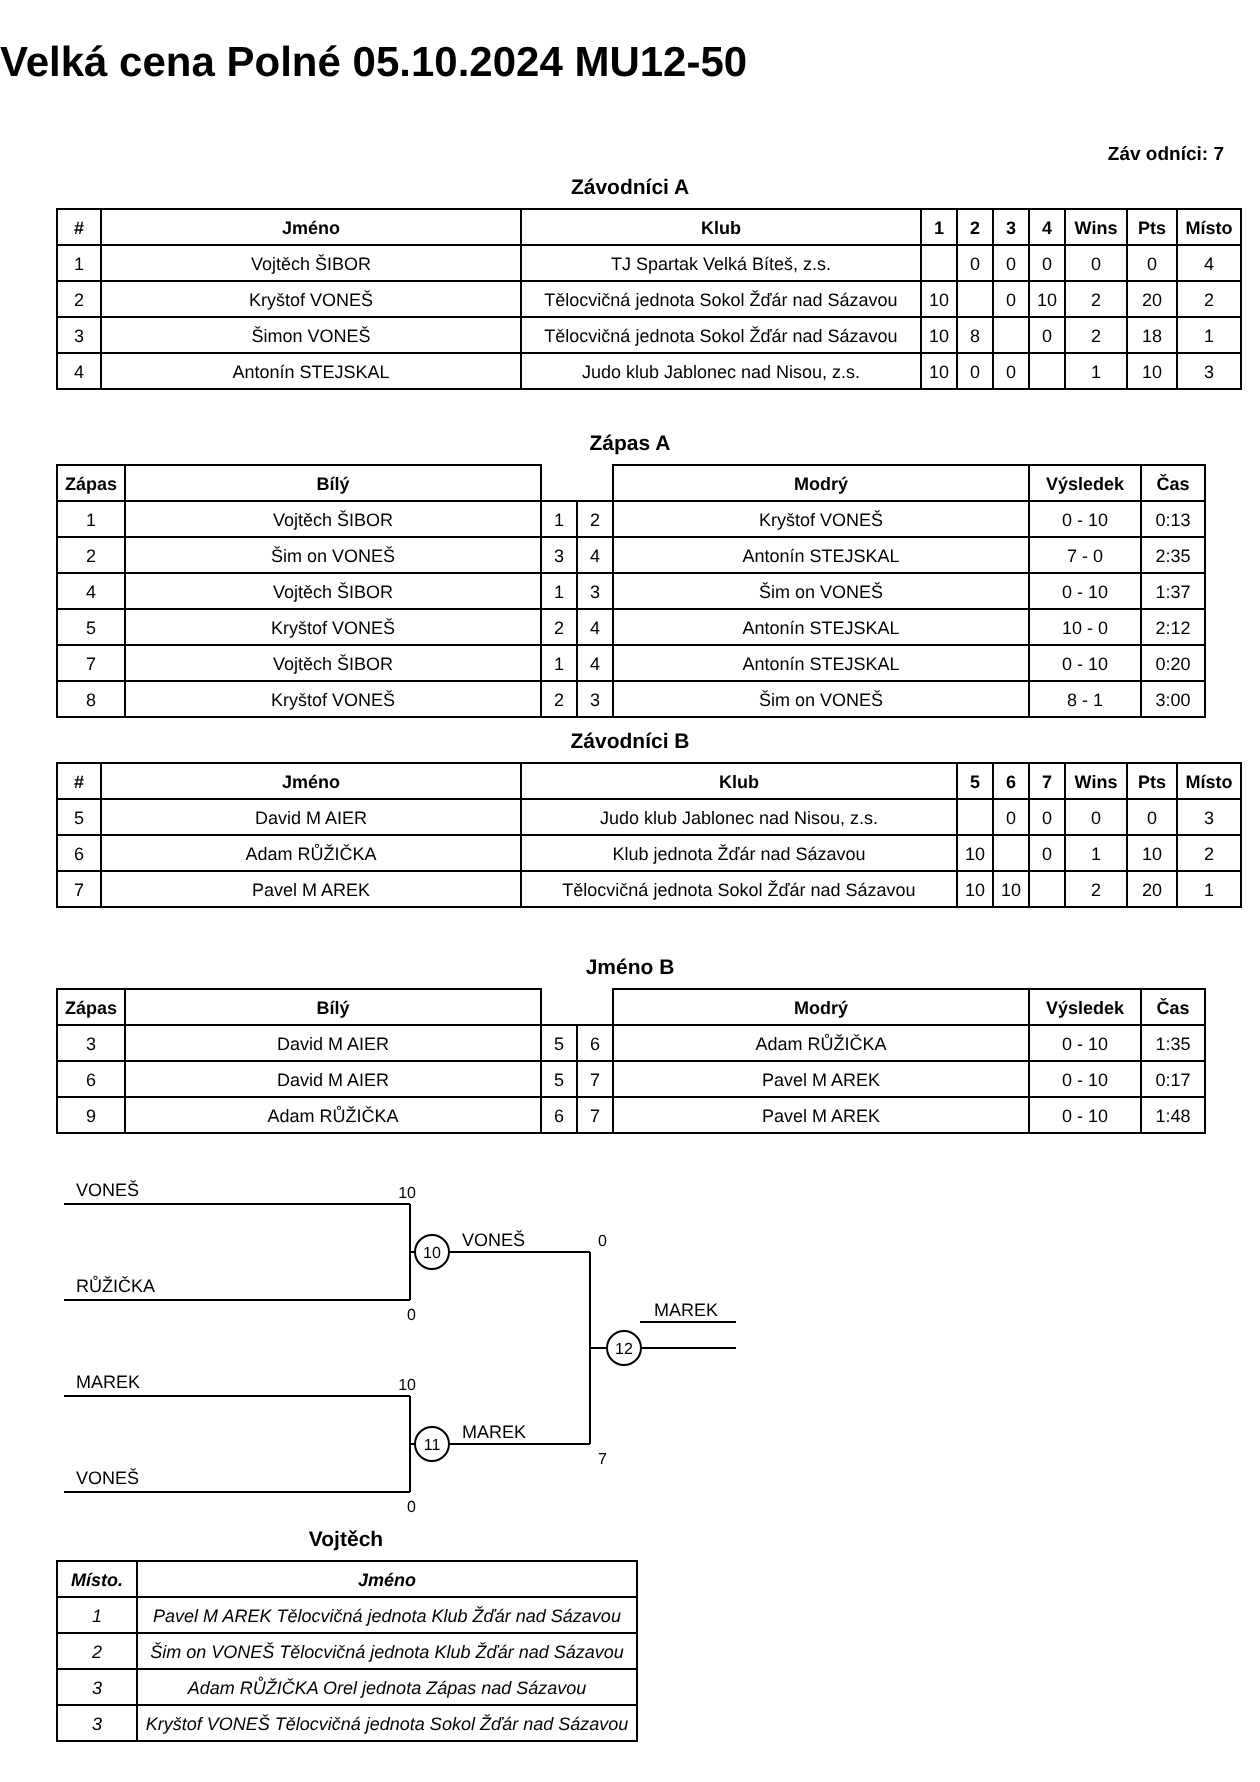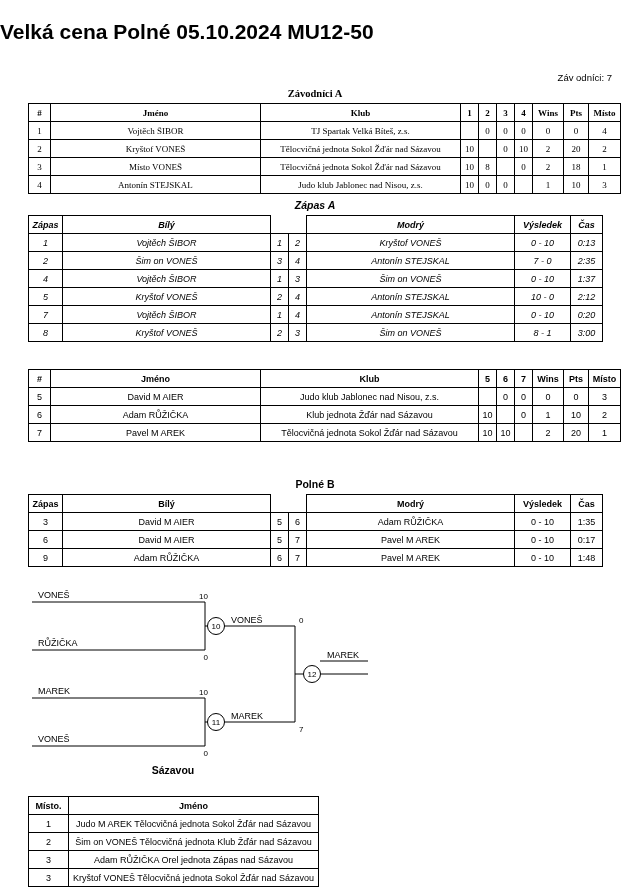--- a/index.html
+++ b/index.html
@@ -26,21 +26,21 @@
     font-size: 21px;
     font-weight: bold;
     margin: 20px 0 0 0;
     letter-spacing: 0px;
   }
   .entrant-count {
     position: absolute;
     right: 18px;
     top: 52px;
     font-size: 9.5px;
-    font-weight: normal;
+    font-weight: bold;
   }
   .section-title {
     text-align: center;
     font-weight: bold;
     font-size: 10.5px;
     margin: 0;
   }
   table.grid {
     border-collapse: collapse;
     table-layout: fixed;
@@ -109,21 +109,21 @@
   }
 </style>
 </head>
 <body>
 
 <div class="page">
 
   <h1 class="title">Velká cena Polné 05.10.2024 MU12-50</h1>
   <div class="entrant-count">Záv odníci: 7</div>
 
-  <div class="block" style="left:28px; top:68px; width:574px;font-family:Liberation Serif, serif;">
+  <div class="block" style="left:28px; top:68px; width:574px;">
     <div class="section-title">Závodníci A</div>
     <table class="grid comp-table" style="margin-top:4px;">
       <colgroup>
         <col class="c-num">
           <col class="c-name">
           <col class="c-club">
         <col class="c-sm">
           <col class="c-sm">
           <col class="c-sm">
           <col class="c-sm">
@@ -165,21 +165,21 @@
           <td class="c">10</td>
           <td class="c"></td>
           <td class="c">0</td>
           <td class="c">10</td>
           <td class="c">2</td>
           <td class="c">20</td>
           <td class="c">2</td>
         </tr>
         <tr>
           <td class="c">3</td>
-          <td class="c">Místo VONEŠ</td>
+          <td class="c">Šimon VONEŠ</td>
           <td class="c">Tělocvičná jednota Sokol Žďár nad Sázavou</td>
           <td class="c">10</td>
           <td class="c">8</td>
           <td class="c"></td>
           <td class="c">0</td>
           <td class="c">2</td>
           <td class="c">18</td>
           <td class="c">1</td>
         </tr>
         <tr>
@@ -191,21 +191,21 @@
           <td class="c">0</td>
           <td class="c"></td>
           <td class="c">1</td>
           <td class="c">10</td>
           <td class="c">3</td>
         </tr>
       </tbody>
     </table>
   </div>
 
-  <div class="block" style="left:28px; top:179px; width:574px;font-style:italic;">
+  <div class="block" style="left:28px; top:196px; width:574px;">
     <div class="section-title">Zápas A</div>
     <table class="grid match-table" style="margin-top:4px;">
       <colgroup>
         <col class="m-no">
           <col class="m-white">
           <col class="m-wn">
           <col class="m-bn">
         <col class="m-blue">
           <col class="m-res">
           <col class="m-time">
@@ -274,20 +274,21 @@
           <td class="c">3</td>
           <td class="c">Šim on VONEŠ</td>
           <td class="c">8 - 1</td>
           <td class="c">3:00</td>
         </tr>
       </tbody>
     </table>
   </div>
 
   <div class="block" style="left:28px; top:345px; width:574px;">
+    <div class="section-title">Závodníci B</div>
     <table class="grid comp-table" style="margin-top:4px;">
       <colgroup>
         <col class="c-num">
           <col class="c-name">
           <col style="width:218px">
         <col class="c-sm">
           <col class="c-sm">
           <col class="c-sm">
         <col class="c-wins">
           <col class="c-pts">
@@ -338,21 +339,21 @@
           <td class="c"></td>
           <td class="c">2</td>
           <td class="c">20</td>
           <td class="c">1</td>
         </tr>
       </tbody>
     </table>
   </div>
 
   <div class="block" style="left:28px; top:458px; width:574px;">
-    <div class="section-title">Polné B</div>
+    <div class="section-title">Jméno B</div>
     <table class="grid match-table" style="margin-top:4px;">
       <colgroup>
         <col class="m-no">
           <col class="m-white">
           <col class="m-wn">
           <col class="m-bn">
         <col class="m-blue">
           <col class="m-res">
           <col class="m-time">
       </colgroup>
@@ -437,36 +438,36 @@
       <text class="bk-small" x="208" y="19" text-anchor="end">10</text>
       <text class="bk-small" x="208" y="80" text-anchor="end">0</text>
       <text class="bk-small" x="208" y="115" text-anchor="end">10</text>
       <text class="bk-small" x="208" y="176" text-anchor="end">0</text>
       <text class="bk-small" x="299" y="43">0</text>
       <text class="bk-small" x="299" y="152">7</text>
     </svg>
   </div>
 
   <div class="block" style="left:28px; top:744px; width:290px;">
-    <div class="section-title">Sázavou</div>
-    <table class="grid res-table" style="margin-top:20px;">
+    <div class="section-title">Vojtěch</div>
+    <table class="grid res-table" style="margin-top:4px;font-style:italic;">
       <colgroup>
           <col class="r-place">
           <col class="r-name">
         </colgroup>
       <thead>
         <tr>
           <th>Místo.</th>
           <th>Jméno</th>
         </tr>
       </thead>
       <tbody>
         <tr>
           <td class="c">1</td>
-          <td class="c">Judo M AREK Tělocvičná jednota Sokol Žďár nad Sázavou</td>
+          <td class="c">Pavel M AREK Tělocvičná jednota Klub Žďár nad Sázavou</td>
         </tr>
         <tr>
           <td class="c">2</td>
           <td class="c">Šim on VONEŠ Tělocvičná jednota Klub Žďár nad Sázavou</td>
         </tr>
         <tr>
           <td class="c">3</td>
           <td class="c">Adam RŮŽIČKA Orel jednota Zápas nad Sázavou</td>
         </tr>
         <tr>

